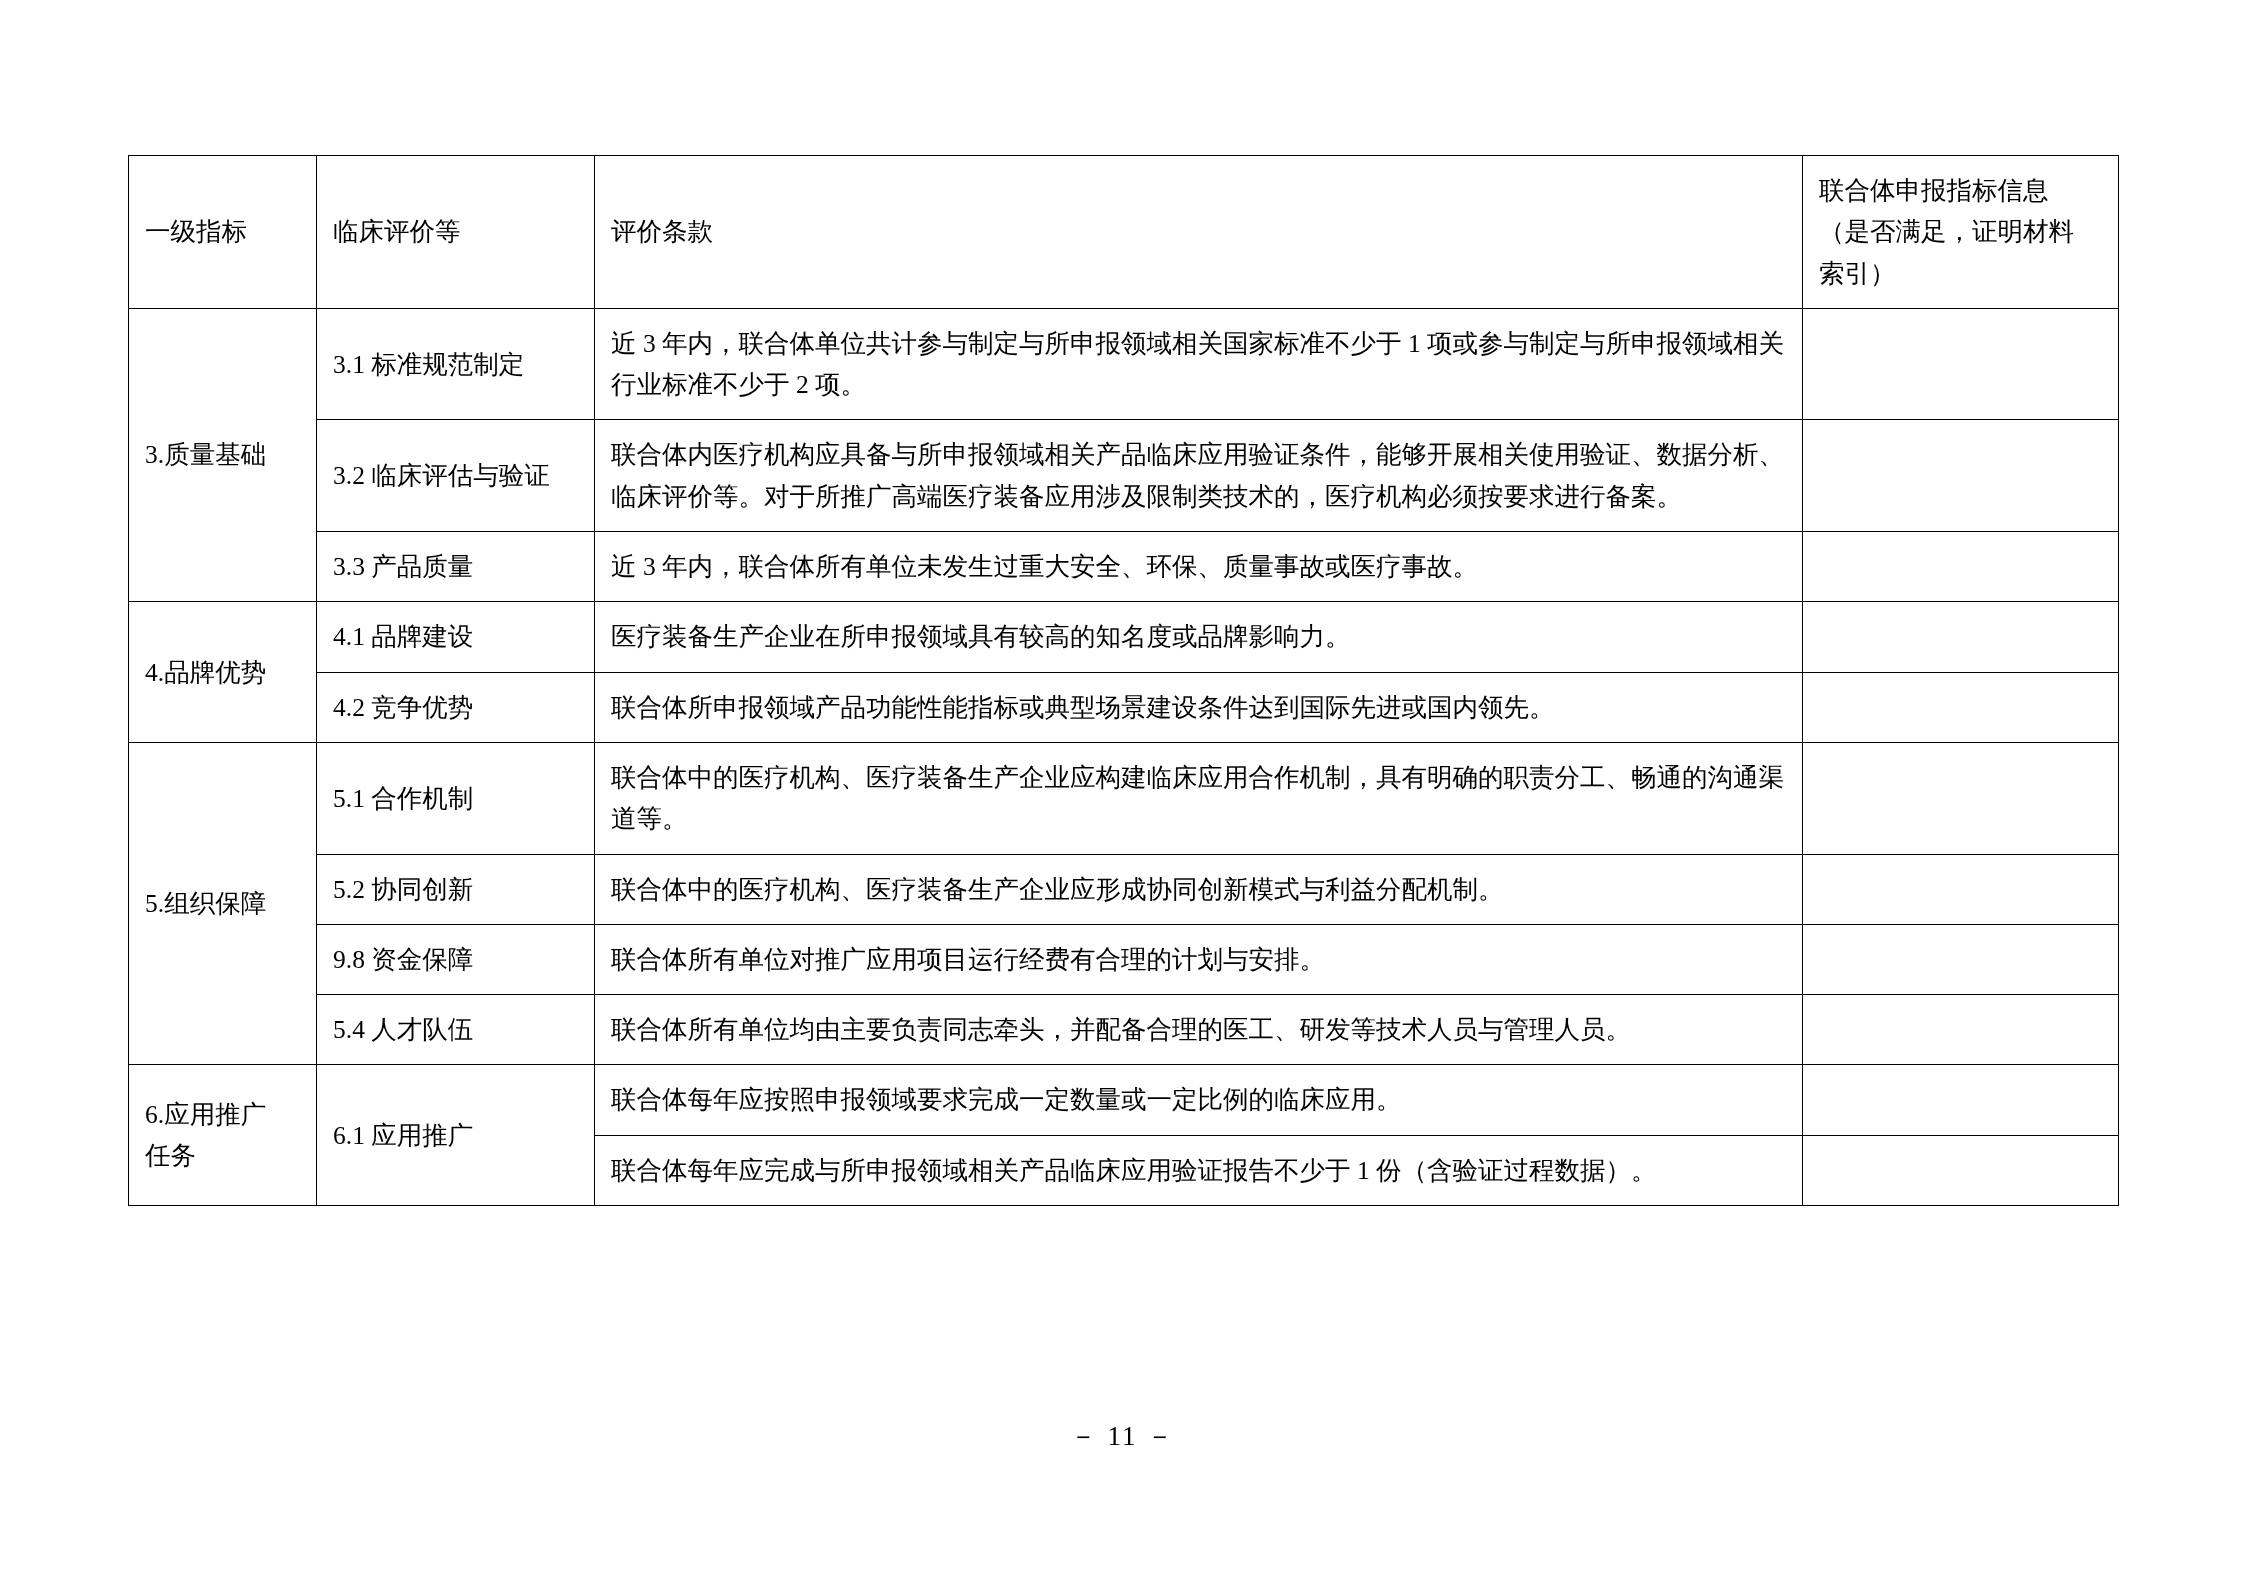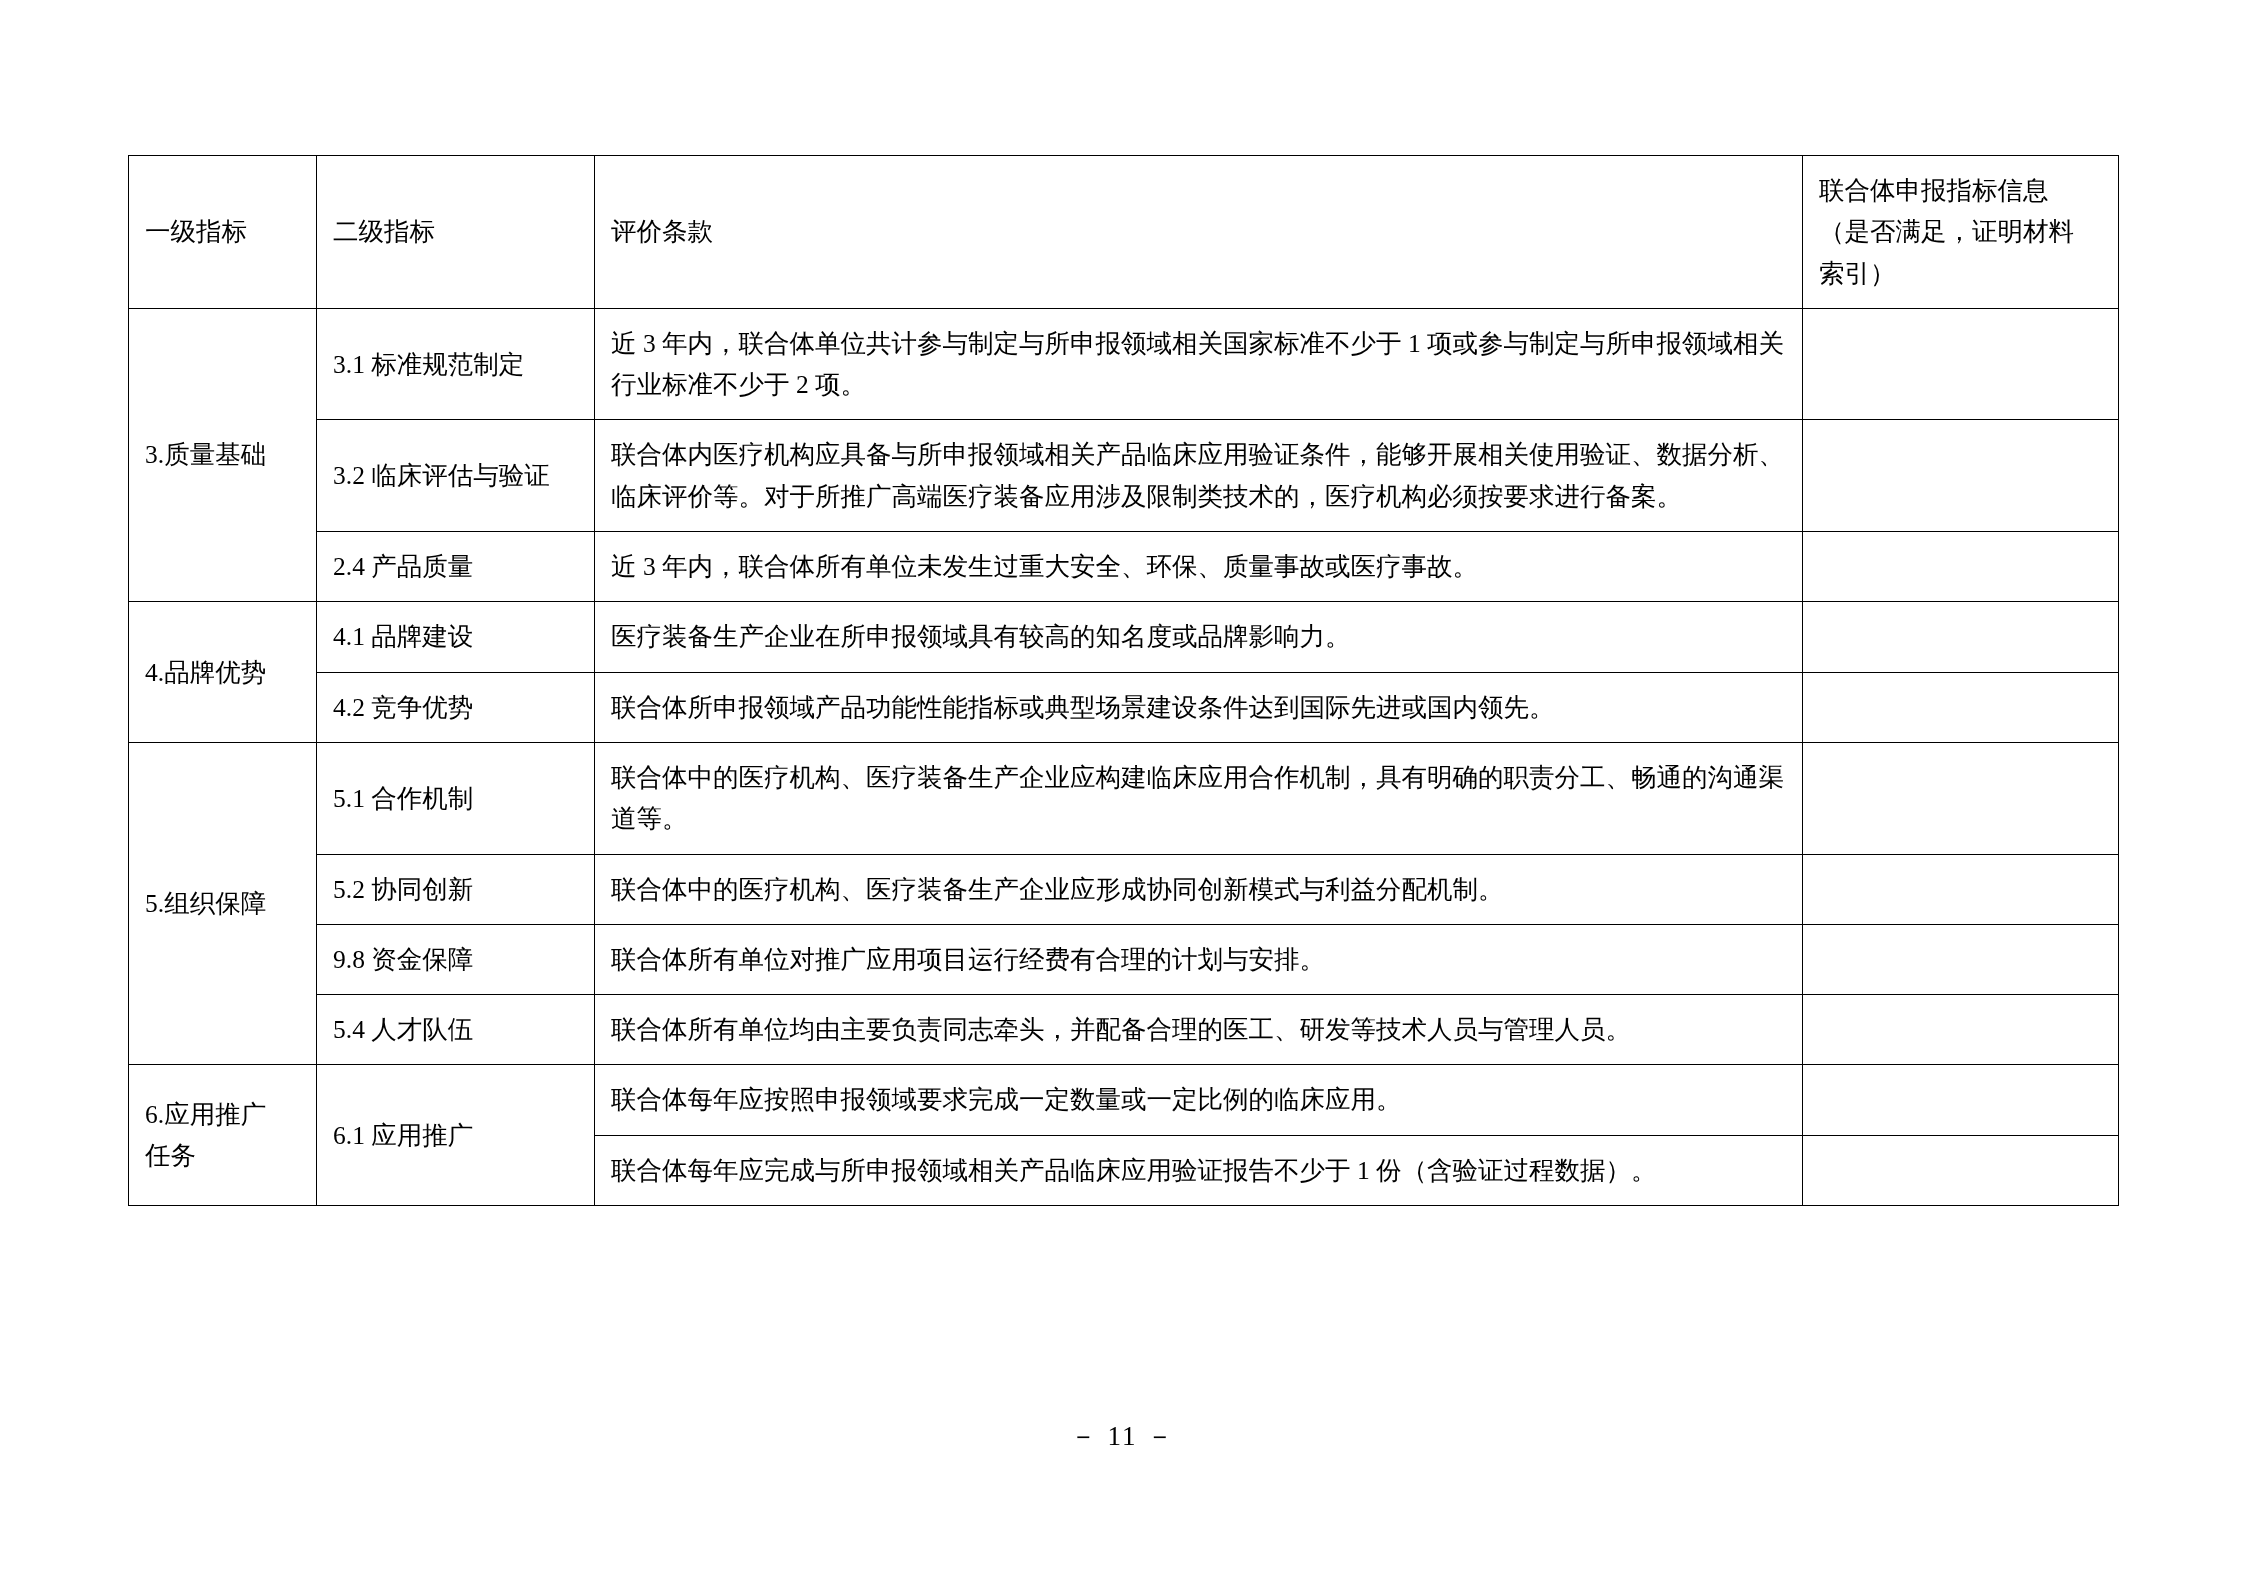--- a/index.html
+++ b/index.html
@@ -90,21 +90,21 @@
   <table class="doc-table">
     <colgroup>
       <col class="col-l1">
       <col class="col-l2">
       <col class="col-clause">
       <col class="col-info">
     </colgroup>
     <thead>
       <tr>
         <th class="head-cell">一级指标</th>
-        <th class="head-cell">二级指标</th>
+        <th class="head-cell">临床评价等</th>
         <th class="head-cell">评价条款</th>
         <th class="head-info">
           <div>联合体申报指标信息</div>
           <div>（是否满足，证明材料</div>
           <div>索引）</div>
         </th>
       </tr>
     </thead>
     <tbody>
 
@@ -113,21 +113,21 @@
         <td class="l2-cell">3.1 标准规范制定</td>
         <td class="clause-cell">近 3 年内，联合体单位共计参与制定与所申报领域相关国家标准不少于 1 项或参与制定与所申报领域相关行业标准不少于 2 项。</td>
         <td class="info-cell"></td>
       </tr>
       <tr>
         <td class="l2-cell">3.2 临床评估与验证</td>
         <td class="clause-cell">联合体内医疗机构应具备与所申报领域相关产品临床应用验证条件，能够开展相关使用验证、数据分析、临床评价等。对于所推广高端医疗装备应用涉及限制类技术的，医疗机构必须按要求进行备案。</td>
         <td class="info-cell"></td>
       </tr>
       <tr>
-        <td class="l2-cell">2.4 产品质量</td>
+        <td class="l2-cell">3.3 产品质量</td>
         <td class="clause-cell">近 3 年内，联合体所有单位未发生过重大安全、环保、质量事故或医疗事故。</td>
         <td class="info-cell"></td>
       </tr>
 
       <tr>
         <td class="l1-cell" rowspan="2">4.品牌优势</td>
         <td class="l2-cell">4.1 品牌建设</td>
         <td class="clause-cell">医疗装备生产企业在所申报领域具有较高的知名度或品牌影响力。</td>
         <td class="info-cell"></td>
       </tr>

